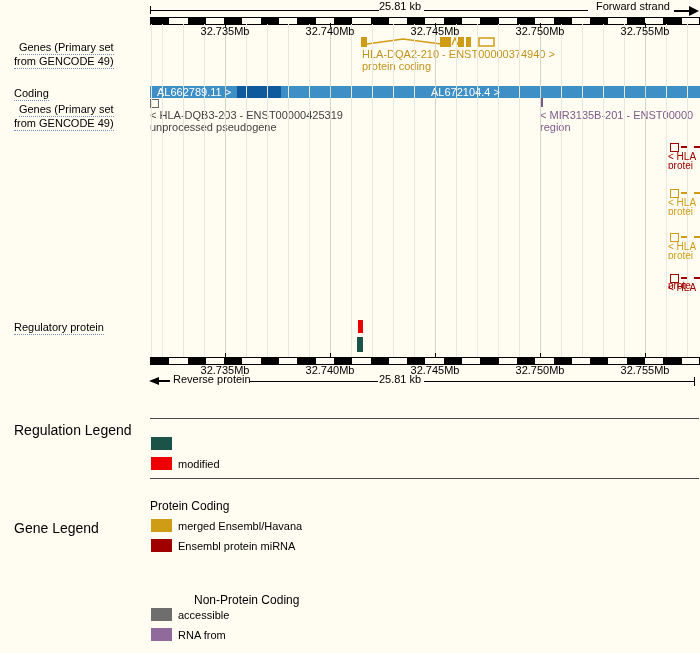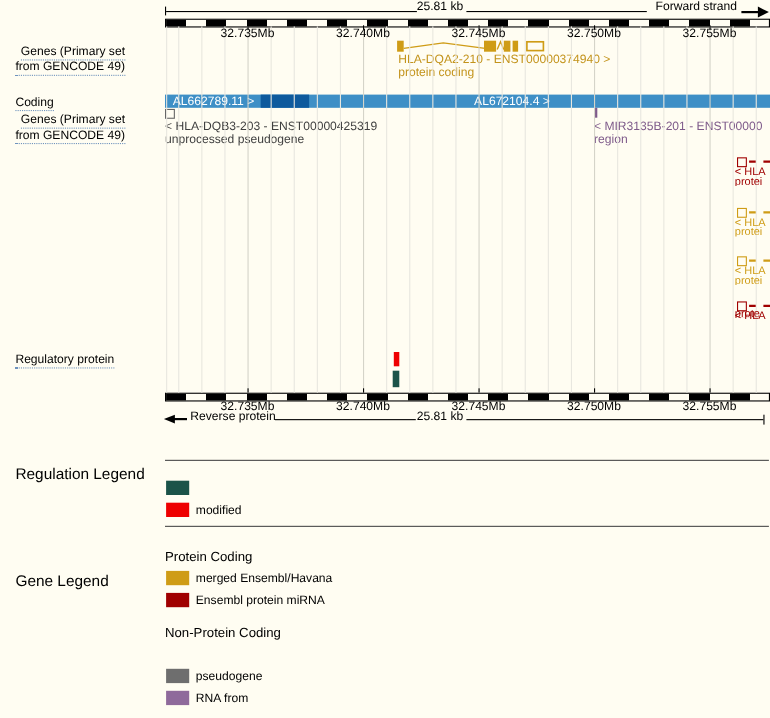--- a/index.html
+++ b/index.html
@@ -109,21 +109,21 @@
   <div class="kb-center" style="left:355px;top:373px;">25.81 kb</div>
   <div class="hline" style="left:424px;top:381px;width:270px;"></div>
   <div class="vtick" style="left:694px;top:377px;height:9px;"></div>
 
   <div class="sep" style="top:418px;"></div>
   <div class="legend-title" style="top:422px;">Regulation Legend</div>
 
   <div class="sep" style="top:478px;"></div>
   <div class="legend-title" style="top:496px;margin-top:24px;">Gene Legend</div>
   <div class="section-title" style="top:499px;">Protein Coding</div>
-  <div class="section-title" style="top:568px;">Non-Protein Coding</div>
+  <div class="section-title" style="top:593px;margin-left:44px;">Non-Protein Coding</div>
 
 <div class="gridline" style="position: absolute; left: 151px; background: rgb(232, 231, 223);"></div>
     <div class="gridline" style="position: absolute; left: 162px; background: rgb(232, 231, 223);"></div>
     <div class="gridline" style="position: absolute; left: 183px; background: rgb(232, 231, 223);"></div>
     <div class="gridline" style="position: absolute; left: 204px; background: rgb(232, 231, 223);"></div>
     <div class="gridline" style="position: absolute; left: 225px; background: rgb(213, 212, 201);"></div>
     <div class="gridline" style="position: absolute; left: 246px; background: rgb(232, 231, 223);"></div>
     <div class="gridline" style="position: absolute; left: 267px; background: rgb(232, 231, 223);"></div>
     <div class="gridline" style="position: absolute; left: 288px; background: rgb(232, 231, 223);"></div>
     <div class="gridline" style="position: absolute; left: 309px; background: rgb(232, 231, 223);"></div>
@@ -182,16 +182,16 @@
     <div style="position: absolute; left: 668px; top: 282px; width: 32px; height: 9px; overflow: hidden; white-space: nowrap; font-size: 10px; color: rgb(160, 0, 0);">&lt; HLA</div>
     <div style="position: absolute; left: 668px; top: 280px; width: 32px; height: 9px; overflow: hidden; white-space: nowrap; font-size: 10px; color: rgb(160, 0, 0); text-decoration: underline;">prote</div>
     <div class="legend-swatch" style="position: absolute; top: 437px; background: rgb(27, 83, 73);"></div>
     <div class="legend-swatch" style="position: absolute; top: 457px; background: rgb(238, 0, 0);"></div>
     <div class="legend-label" style="position: absolute; top: 458px;">modified</div>
     <div class="legend-swatch" style="position: absolute; top: 519px; background: rgb(207, 156, 22);"></div>
     <div class="legend-label" style="position: absolute; top: 520px;">merged Ensembl/Havana</div>
     <div class="legend-swatch" style="position: absolute; top: 539px; background: rgb(160, 0, 0);"></div>
     <div class="legend-label" style="position: absolute; top: 540px;">Ensembl protein miRNA</div>
     <div class="legend-swatch" style="position: absolute; top: 608px; background: rgb(110, 110, 110);"></div>
-    <div class="legend-label" style="position: absolute; top: 609px;">pseudogene</div>
+    <div class="legend-label" style="position: absolute; top: 609px;">accessible</div>
     <div class="legend-swatch" style="position: absolute; top: 628px; background: rgb(143, 106, 155);"></div>
     <div class="legend-label" style="position: absolute; top: 629px;">RNA from</div>
   </div>
 
 </body></html>

